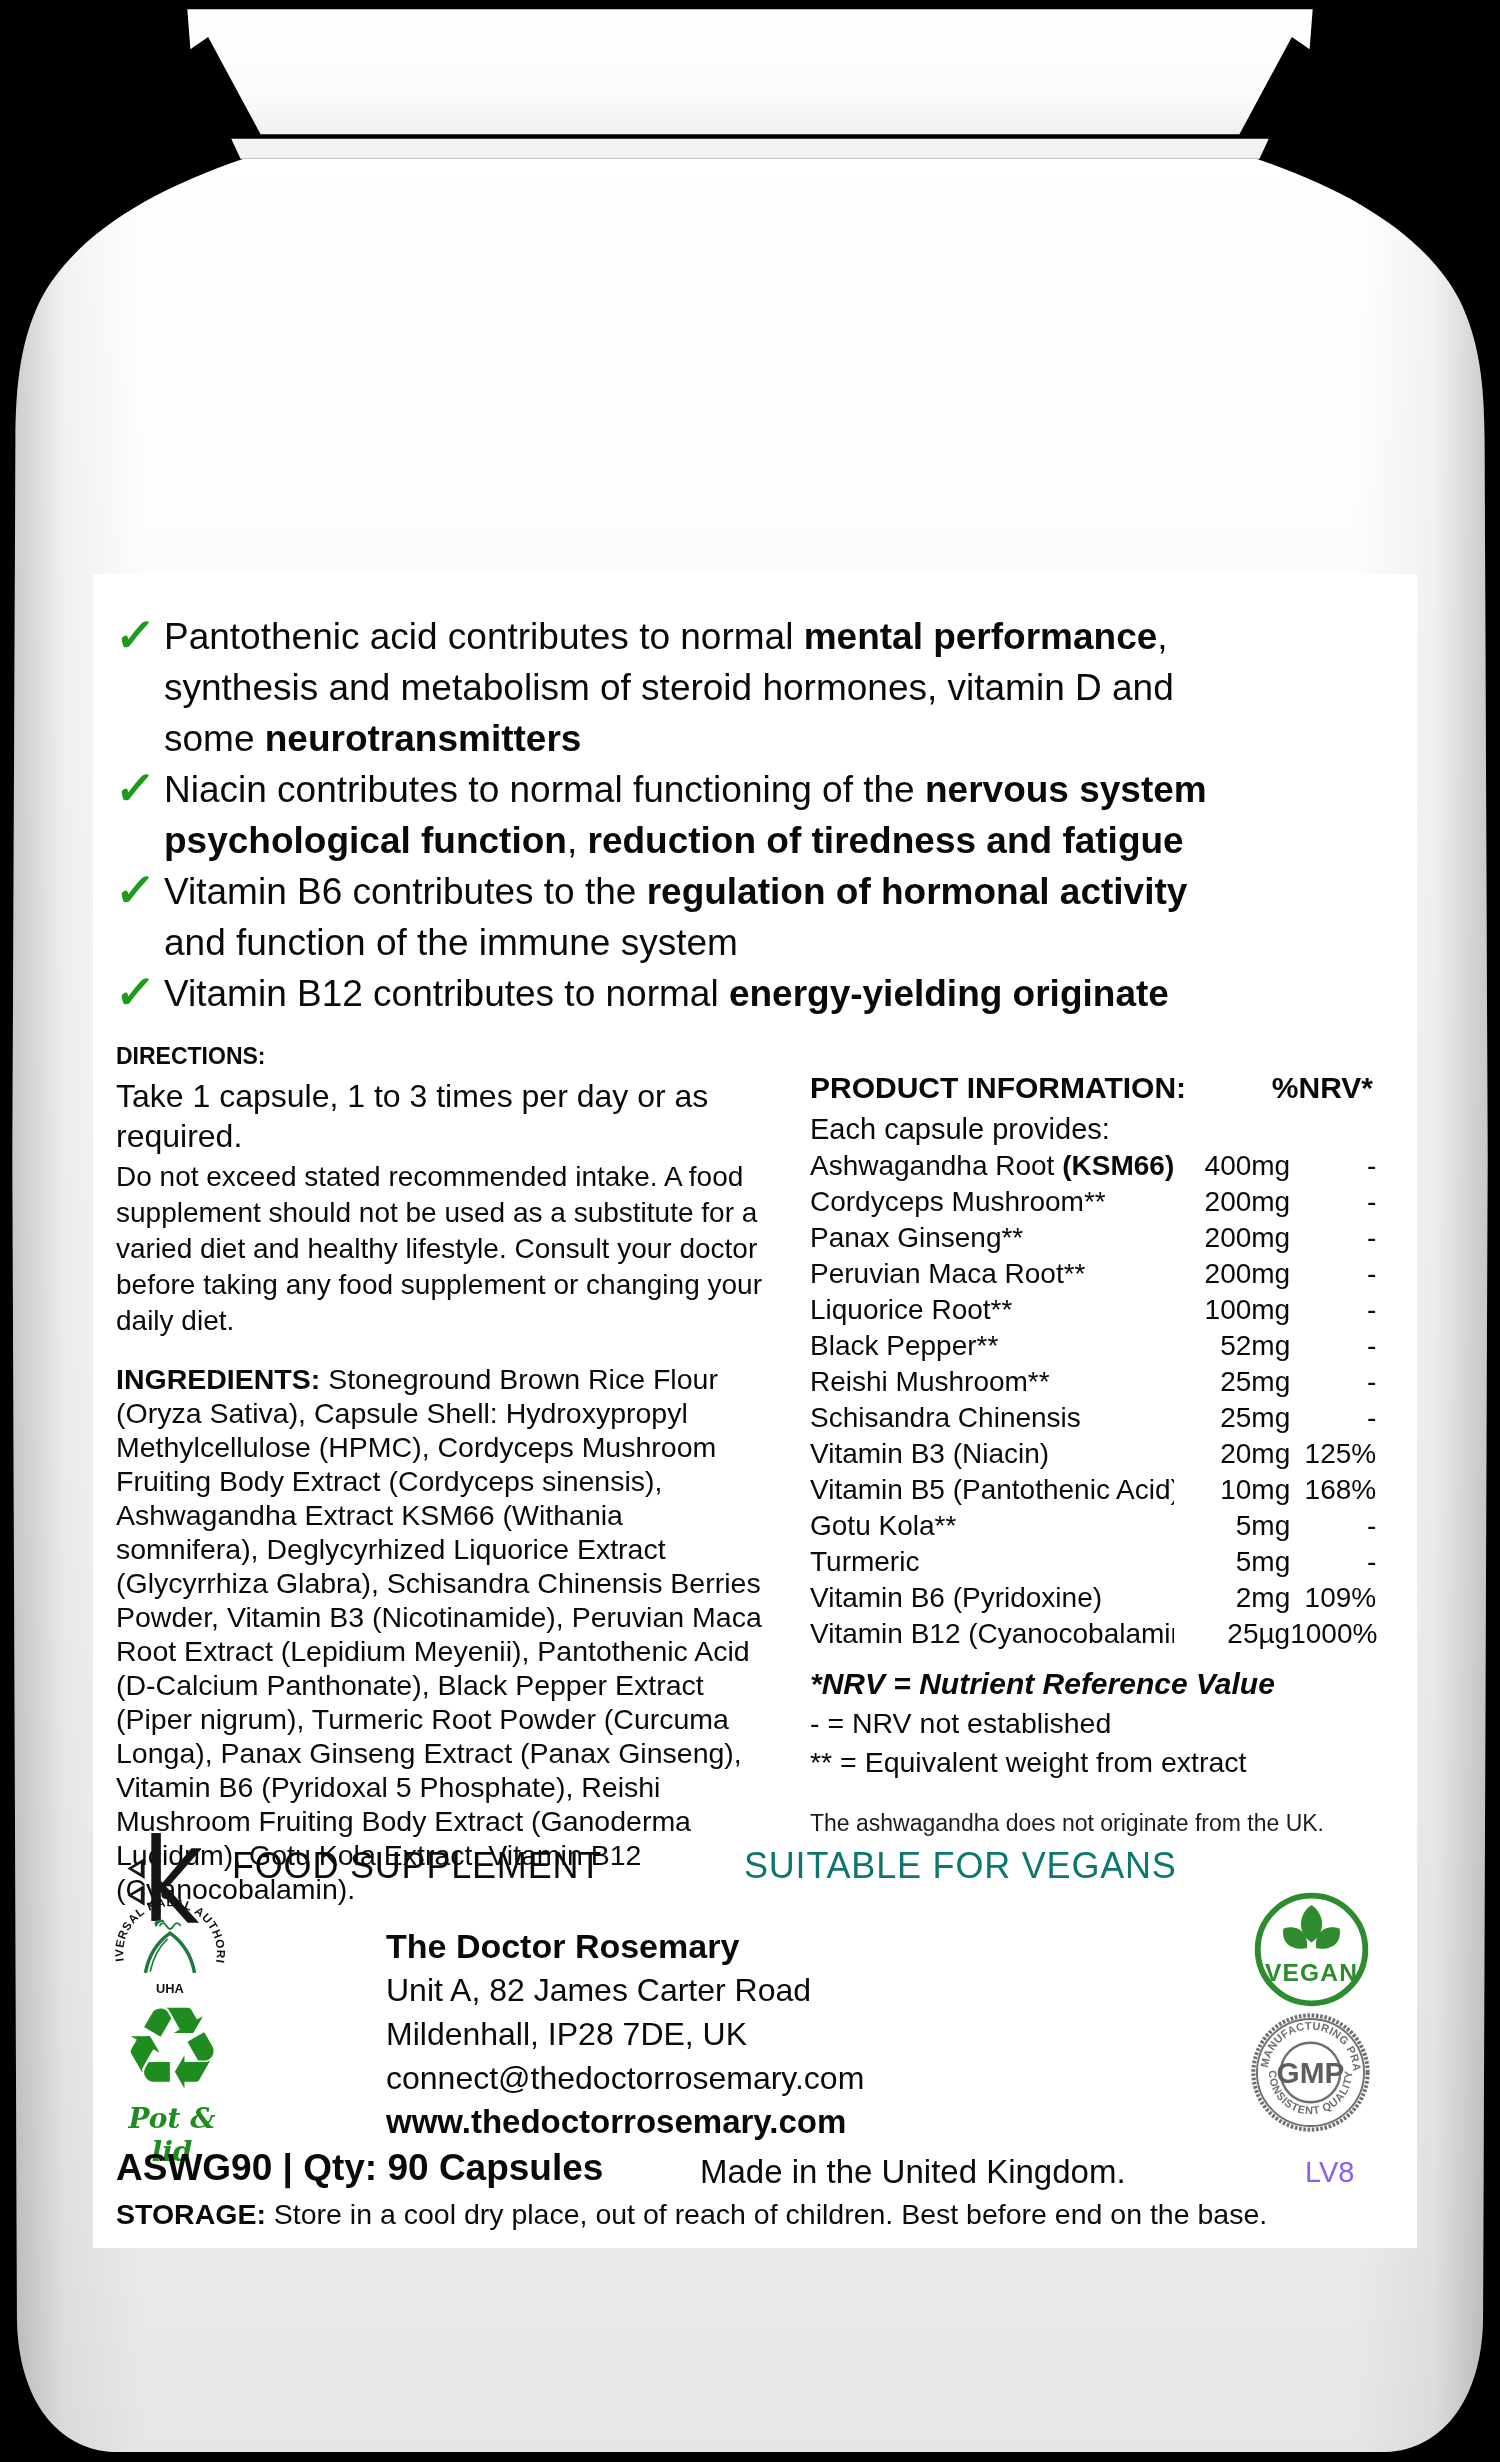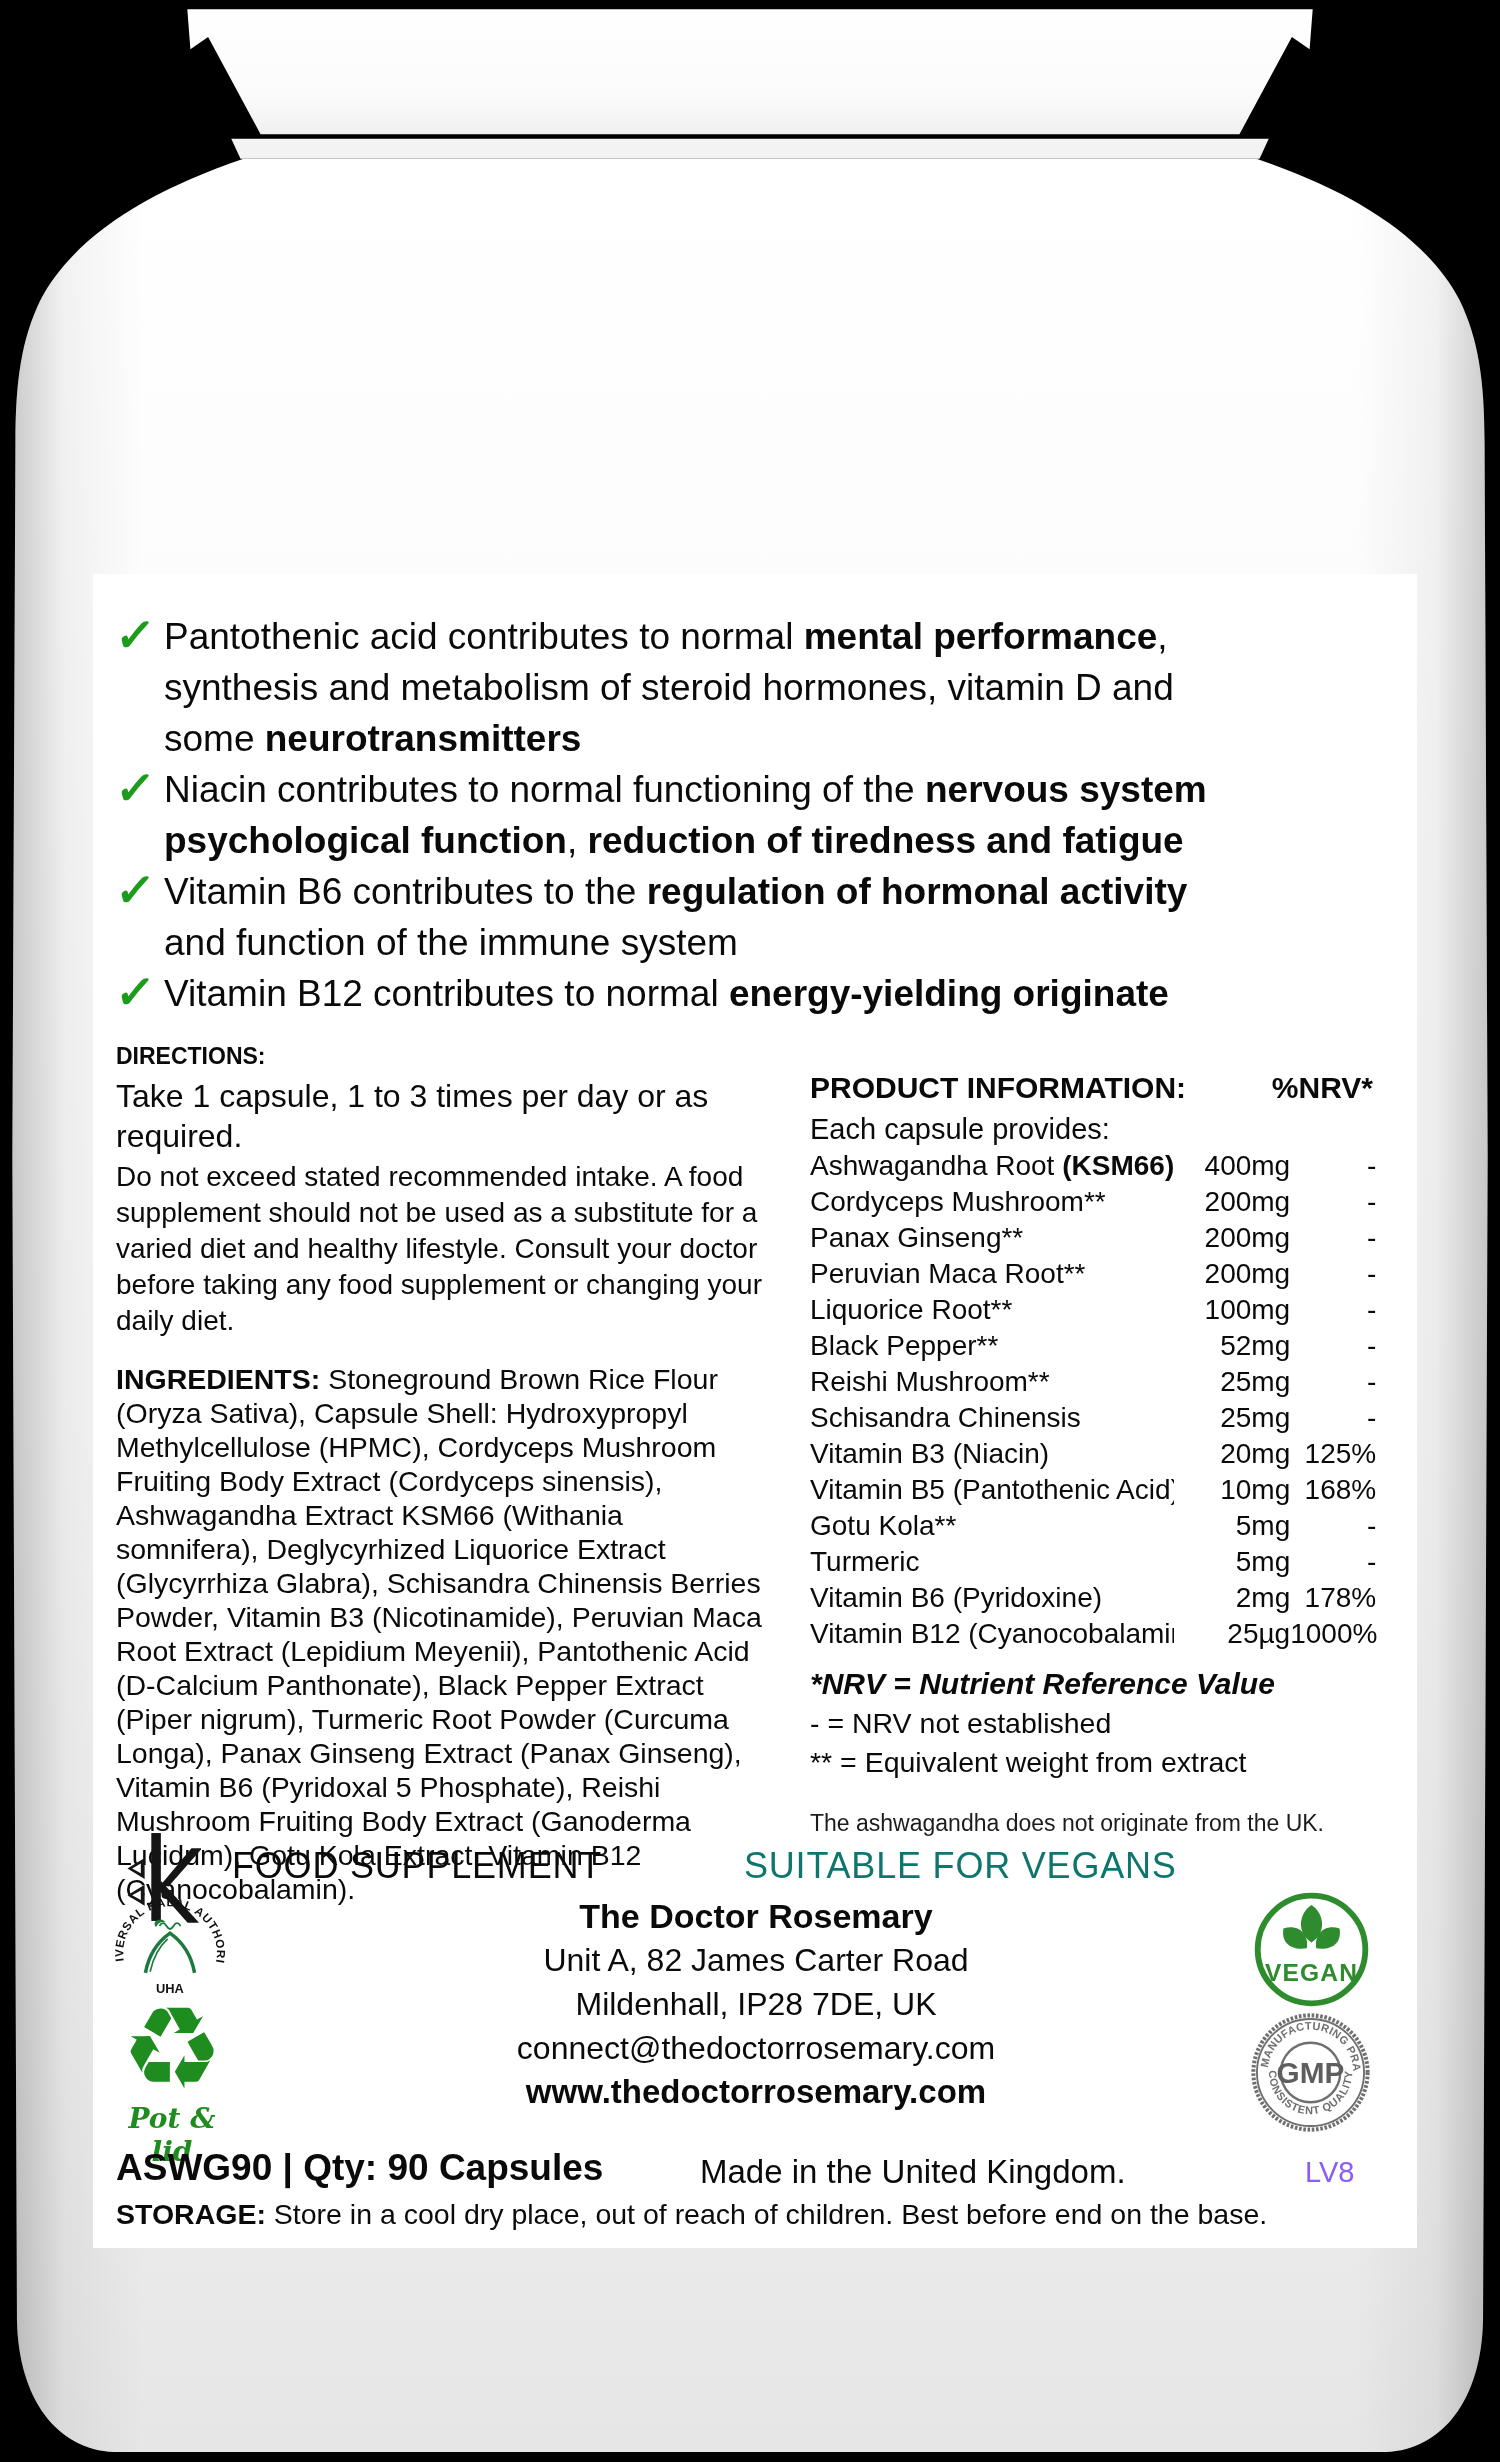--- a/index.html
+++ b/index.html
@@ -40,21 +40,21 @@
   #k-logo{position:absolute;left:21.6px;top:1255px;}
   #food-supplement{position:absolute;left:139px;top:1271px;font-size:36px;letter-spacing:0.8px;}
   #vegan-text{position:absolute;left:651px;top:1271px;font-size:36px;color:#0f766e;letter-spacing:0.8px;}
 
   
   #halal-badge{position:absolute;left:17px;top:1317px;}
   #recycle-wrap{position:absolute;left:14px;top:1417px;width:130px;text-align:center;}
   #recycle-icon{font-size:114px;line-height:116px;color:#1e8c1e;font-family:"DejaVu Sans",sans-serif;}
   #pot-lid{font-size:28px;font-weight:700;font-style:italic;color:#1e8c1e;
            font-family:"DejaVu Serif",serif;margin-top:-4.6px;}
-  #address{position:absolute;left:293px;top:1320px;width:740px;text-align:center;}
+  #address{position:absolute;left:293px;top:1350px;width:740px;text-align:left;}
   .addr-name{font-size:34px;font-weight:700;line-height:44px;}
   .addr-line{font-size:32px;line-height:44px;}
   .addr-web{font-size:33px;font-weight:700;line-height:44px;}
   #vegan-badge{position:absolute;left:1160px;top:1317px;}
   #gmp-badge{position:absolute;left:1158px;top:1439px;}
 
   
   #sku{position:absolute;left:23px;top:1573px;font-size:37px;font-weight:700;}
   #made-in{position:absolute;left:607px;top:1579px;font-size:33px;}
   #lv8{position:absolute;left:1212px;top:1582px;font-size:29px;color:#8b5cf6;}
@@ -192,21 +192,21 @@
             <div class="pi-nrv">-</div>
           </div>
           <div class="pi-row">
             <div class="pi-name">Turmeric</div>
             <div class="pi-amt">5mg</div>
             <div class="pi-nrv">-</div>
           </div>
           <div class="pi-row">
             <div class="pi-name">Vitamin B6 (Pyridoxine)</div>
             <div class="pi-amt">2mg</div>
-            <div class="pi-nrv">178%</div>
+            <div class="pi-nrv">109%</div>
           </div>
           <div class="pi-row">
             <div class="pi-name">Vitamin B12 (Cyanocobalamin)</div>
             <div class="pi-amt">25µg</div>
             <div class="pi-nrv">1000%</div>
           </div>
         </div>
       <div class="pi-note1">*NRV = Nutrient Reference Value</div>
       <div class="pi-note">- = NRV not established</div>
       <div class="pi-note">** = Equivalent weight from extract</div>

